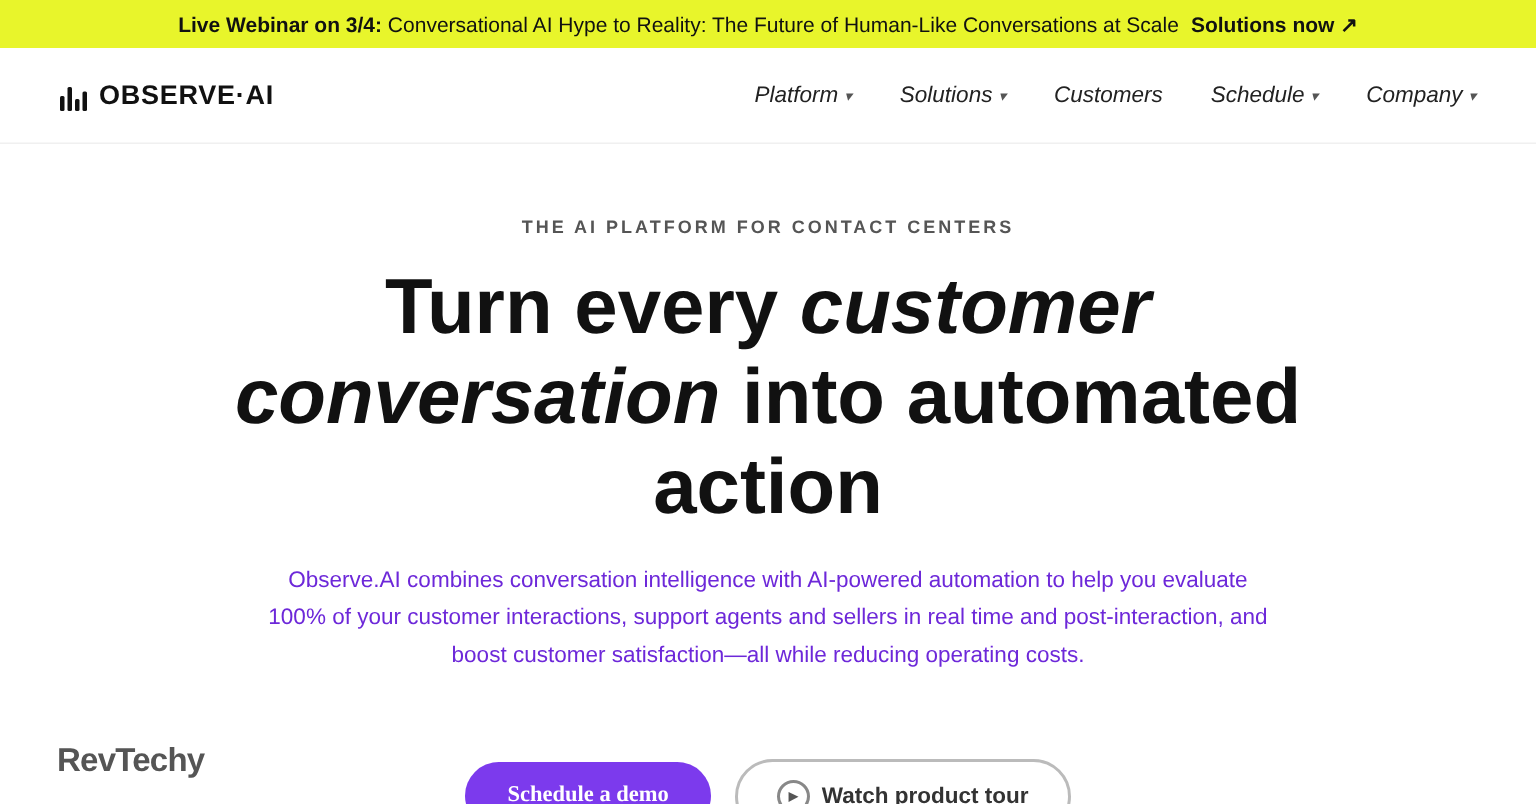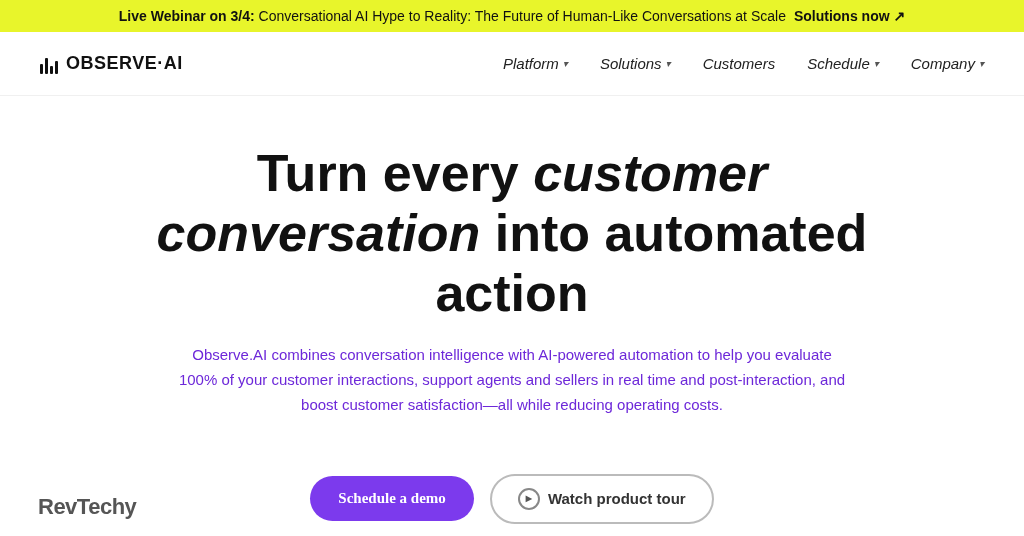--- a/index.html
+++ b/index.html
@@ -230,20 +230,21 @@
       <span class="chevron">▾</span>
     </li>
     <li class="nav-item">
       <span>Company</span>
       <span class="chevron">▾</span>
     </li>
   </ul>
 </nav>
 
 <section class="hero">
+  <p class="hero-eyebrow">THE AI PLATFORM FOR CONTACT CENTERS</p>
   <h1 class="hero-heading">
     <span>Turn every </span><em>customer conversation</em><span> into automated action</span>
   </h1>
   <p class="hero-subtext">Observe.AI combines conversation intelligence with AI-powered automation to help you evaluate 100% of your customer interactions, support agents and sellers in real time and post-interaction, and boost customer satisfaction—all while reducing operating costs.</p>
   <div class="hero-actions">
     <button class="btn-primary">Schedule a demo</button>
     <button class="btn-secondary">
       <span class="play-icon">▶</span>
       <span>Watch product tour</span>
     </button>

